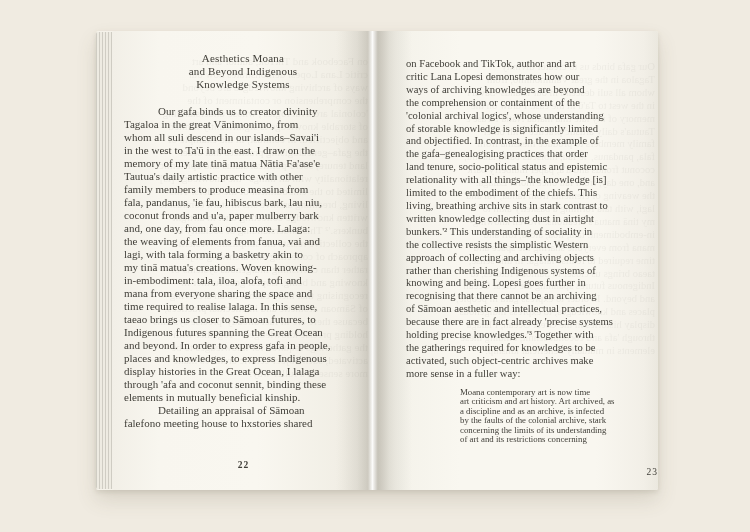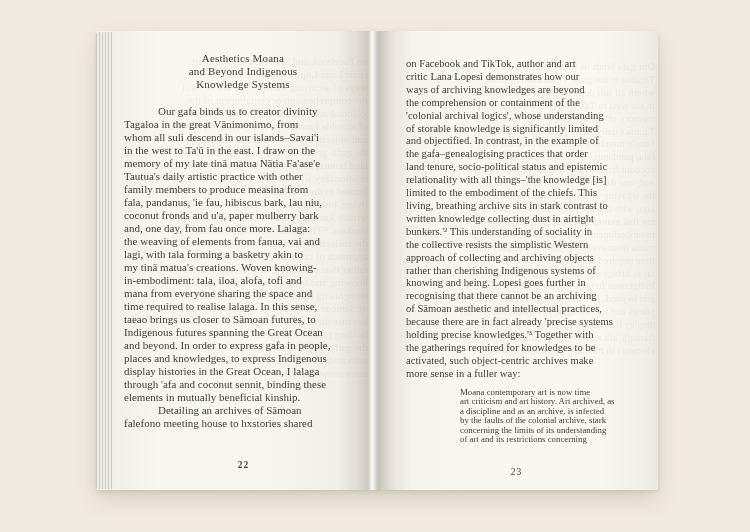--- a/index.html
+++ b/index.html
@@ -113,21 +113,21 @@
     line-height: 9.4px;
   }
   .pagenum {
     position: absolute;
     width: 100%;
     text-align: center;
     font-size: 9.5px;
     letter-spacing: 1px;
   }
   .pagenum.lp { top: 429px; font-weight: bold; }
-  .pagenum.rp { top: 436px; }
+  .pagenum.rp { top: 436px; text-align: right; }
 
   
   .ghost {
     position: absolute;
     pointer-events: none;
     transform: scaleX(-1);
     opacity: 0.055;
     filter: blur(0.5px);
     color: #4a4840;
     font-size: 11px;
@@ -197,21 +197,21 @@
             <div class="tline">time required to realise lalaga. In this sense,</div>
             <div class="tline">taeao brings us closer to Sāmoan futures, to</div>
             <div class="tline">Indigenous futures spanning the Great Ocean</div>
             <div class="tline">and beyond. In order to express gafa in people,</div>
             <div class="tline">places and knowledges, to express Indigenous</div>
             <div class="tline">display histories in the Great Ocean, I lalaga</div>
             <div class="tline">through 'afa and coconut sennit, binding these</div>
             <div class="tline">elements in mutually beneficial kinship.</div>
           </div>
         <div class="para indent">
-            <div class="tline">Detailing an archives of Sāmoan</div>
+            <div class="tline">Detailing an appraisal of Sāmoan</div>
             <div class="tline">falefono meeting house to hxstories shared</div>
           </div>
       </div>
       <div class="pagenum lp">22</div>
     </div>
 
     <div class="page right ink">
       <div class="ghost rp">
           <div class="tline">Our gafa binds us to creator divinity</div>
           <div class="tline">Tagaloa in the great Vānimonimo, from</div>

